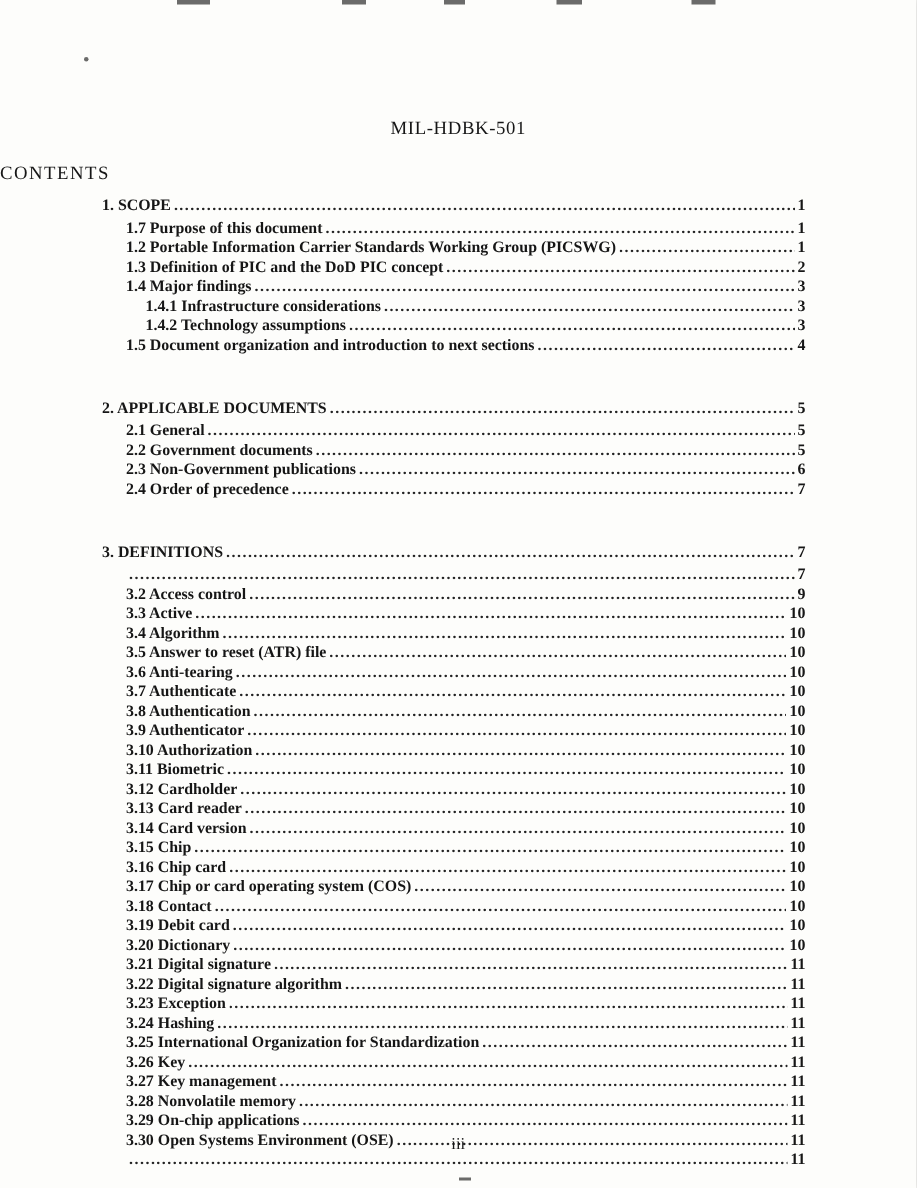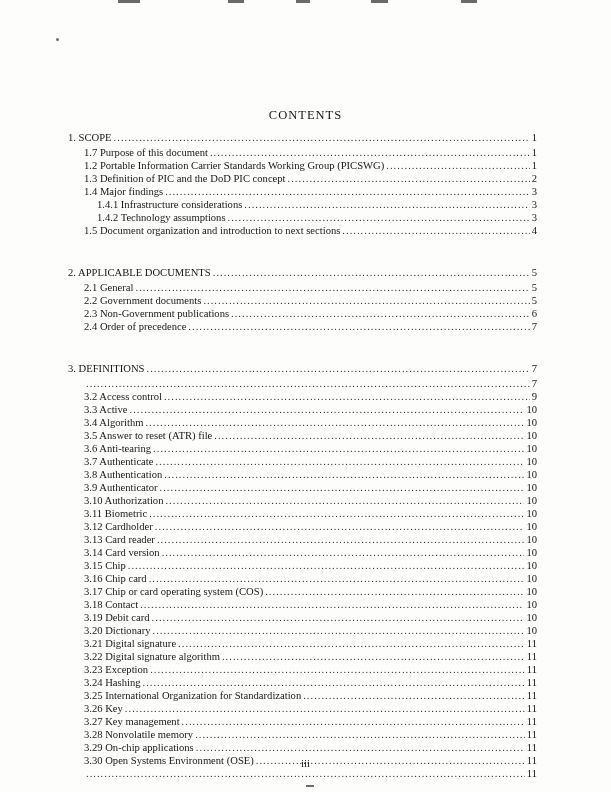--- a/index.html
+++ b/index.html
@@ -25,39 +25,39 @@
     width: 100%;
     text-align: center;
     font-size: 12.5px;
     letter-spacing: 0.4px;
   }
   .contents-heading {
     position: absolute;
     top: 108px;
     left: 0;
     width: 100%;
-    text-align: center;
     font-size: 12.5px;
     letter-spacing: 1px;
   }
   .toc {
     position: absolute;
     top: 131px;
     left: 68px;
     right: 74px;
   }
   .toc-section + .toc-section {
     margin-top: 29px;
   }
   .toc-row {
     display: flex;
     align-items: baseline;
     font-size: 10.6px;
     line-height: 13px;
     height: 13px;
+    font-weight: bold;
   }
   .toc-row.indent-0 { padding-left: 0; margin-bottom: 2px; }
   .toc-row.indent-1 { padding-left: 16px; }
   .toc-row.indent-2 { padding-left: 29px; }
   .toc-label {
     white-space: nowrap;
     flex: 0 0 auto;
   }
   .toc-dots {
     flex: 1 1 auto;
@@ -98,20 +98,21 @@
 <div class="page">
 
   <div class="artifact dash" style="left:118px; width:22px;"></div>
   <div class="artifact dash" style="left:228px; width:16px;"></div>
   <div class="artifact dash" style="left:296px; width:14px;"></div>
   <div class="artifact dash" style="left:371px; width:17px;"></div>
   <div class="artifact dash" style="left:461px; width:16px;"></div>
   <div class="artifact speck" style="left:56px; top:38px;"></div>
   <div class="artifact" style="left:306px; top:785px; width:8px; height:2px;"></div>
 
+  <div class="doc-number">MIL-HDBK-501</div>
 
   <div class="contents-heading">CONTENTS</div>
 
   <div class="toc">
       <div class="toc-section">
         <div class="toc-row indent-0">
           <span class="toc-label">1. SCOPE</span>
           <span class="toc-dots"></span>
           <span class="toc-page">1</span>
         </div>

